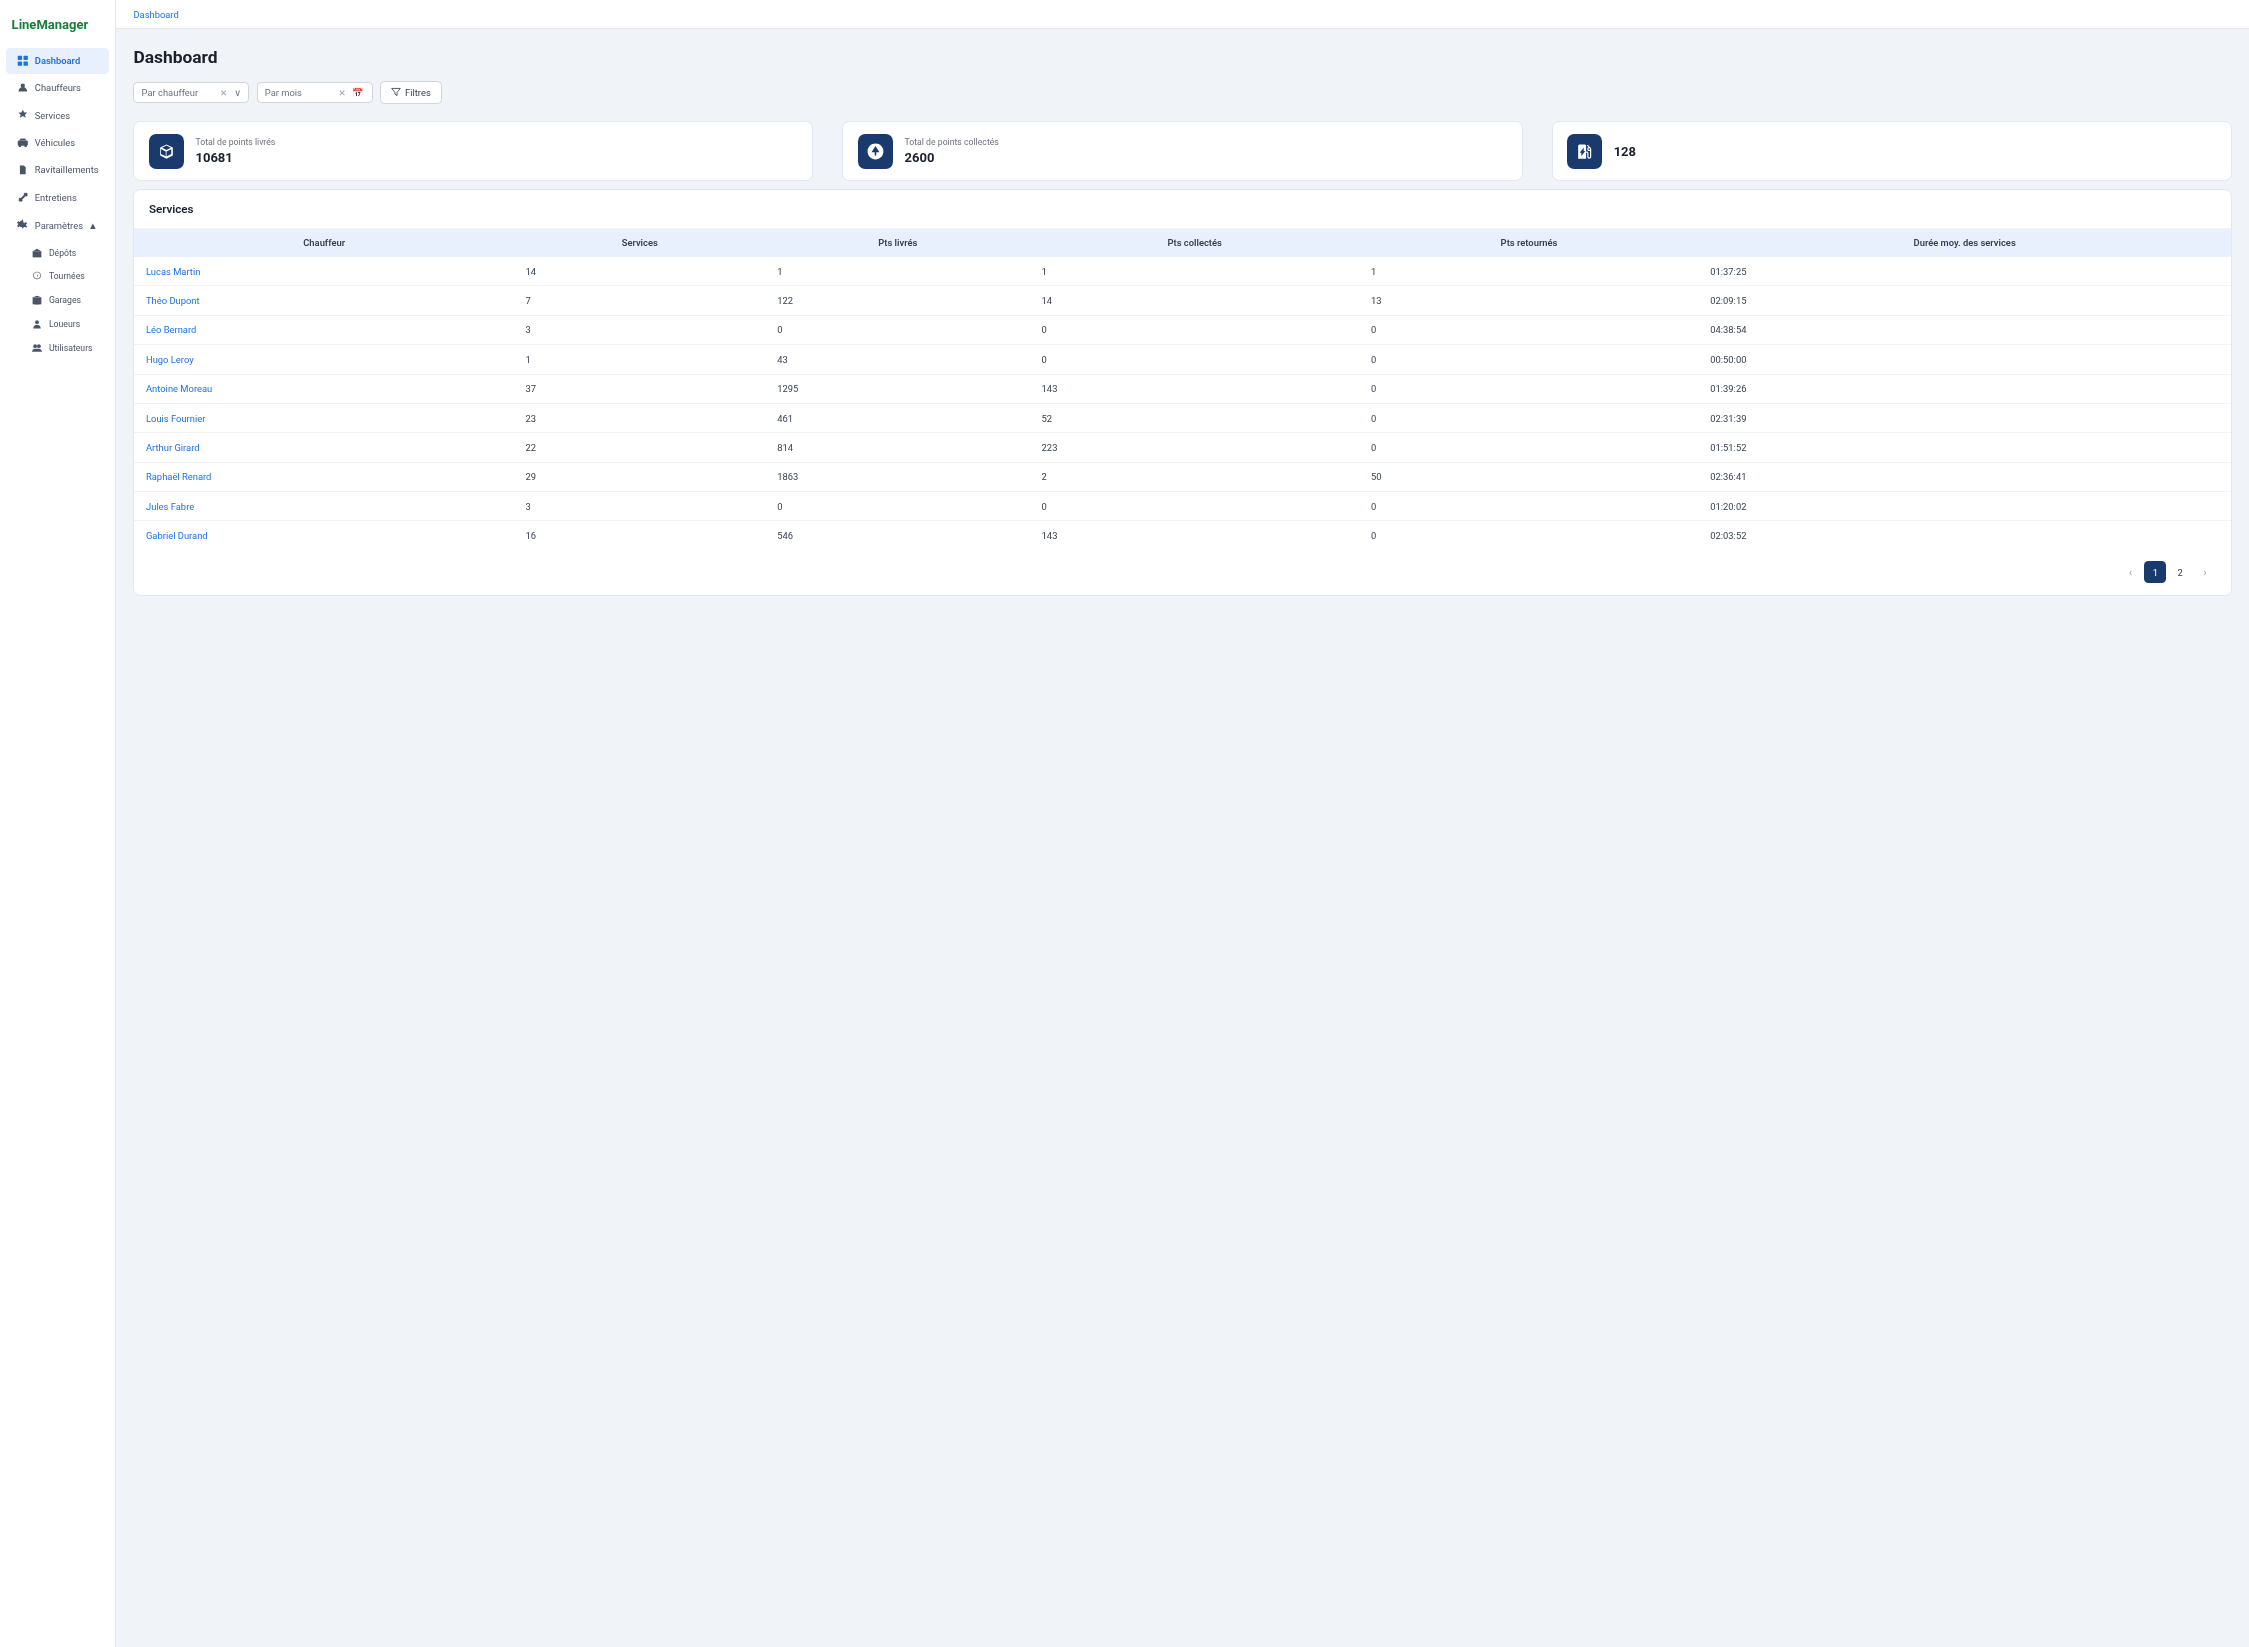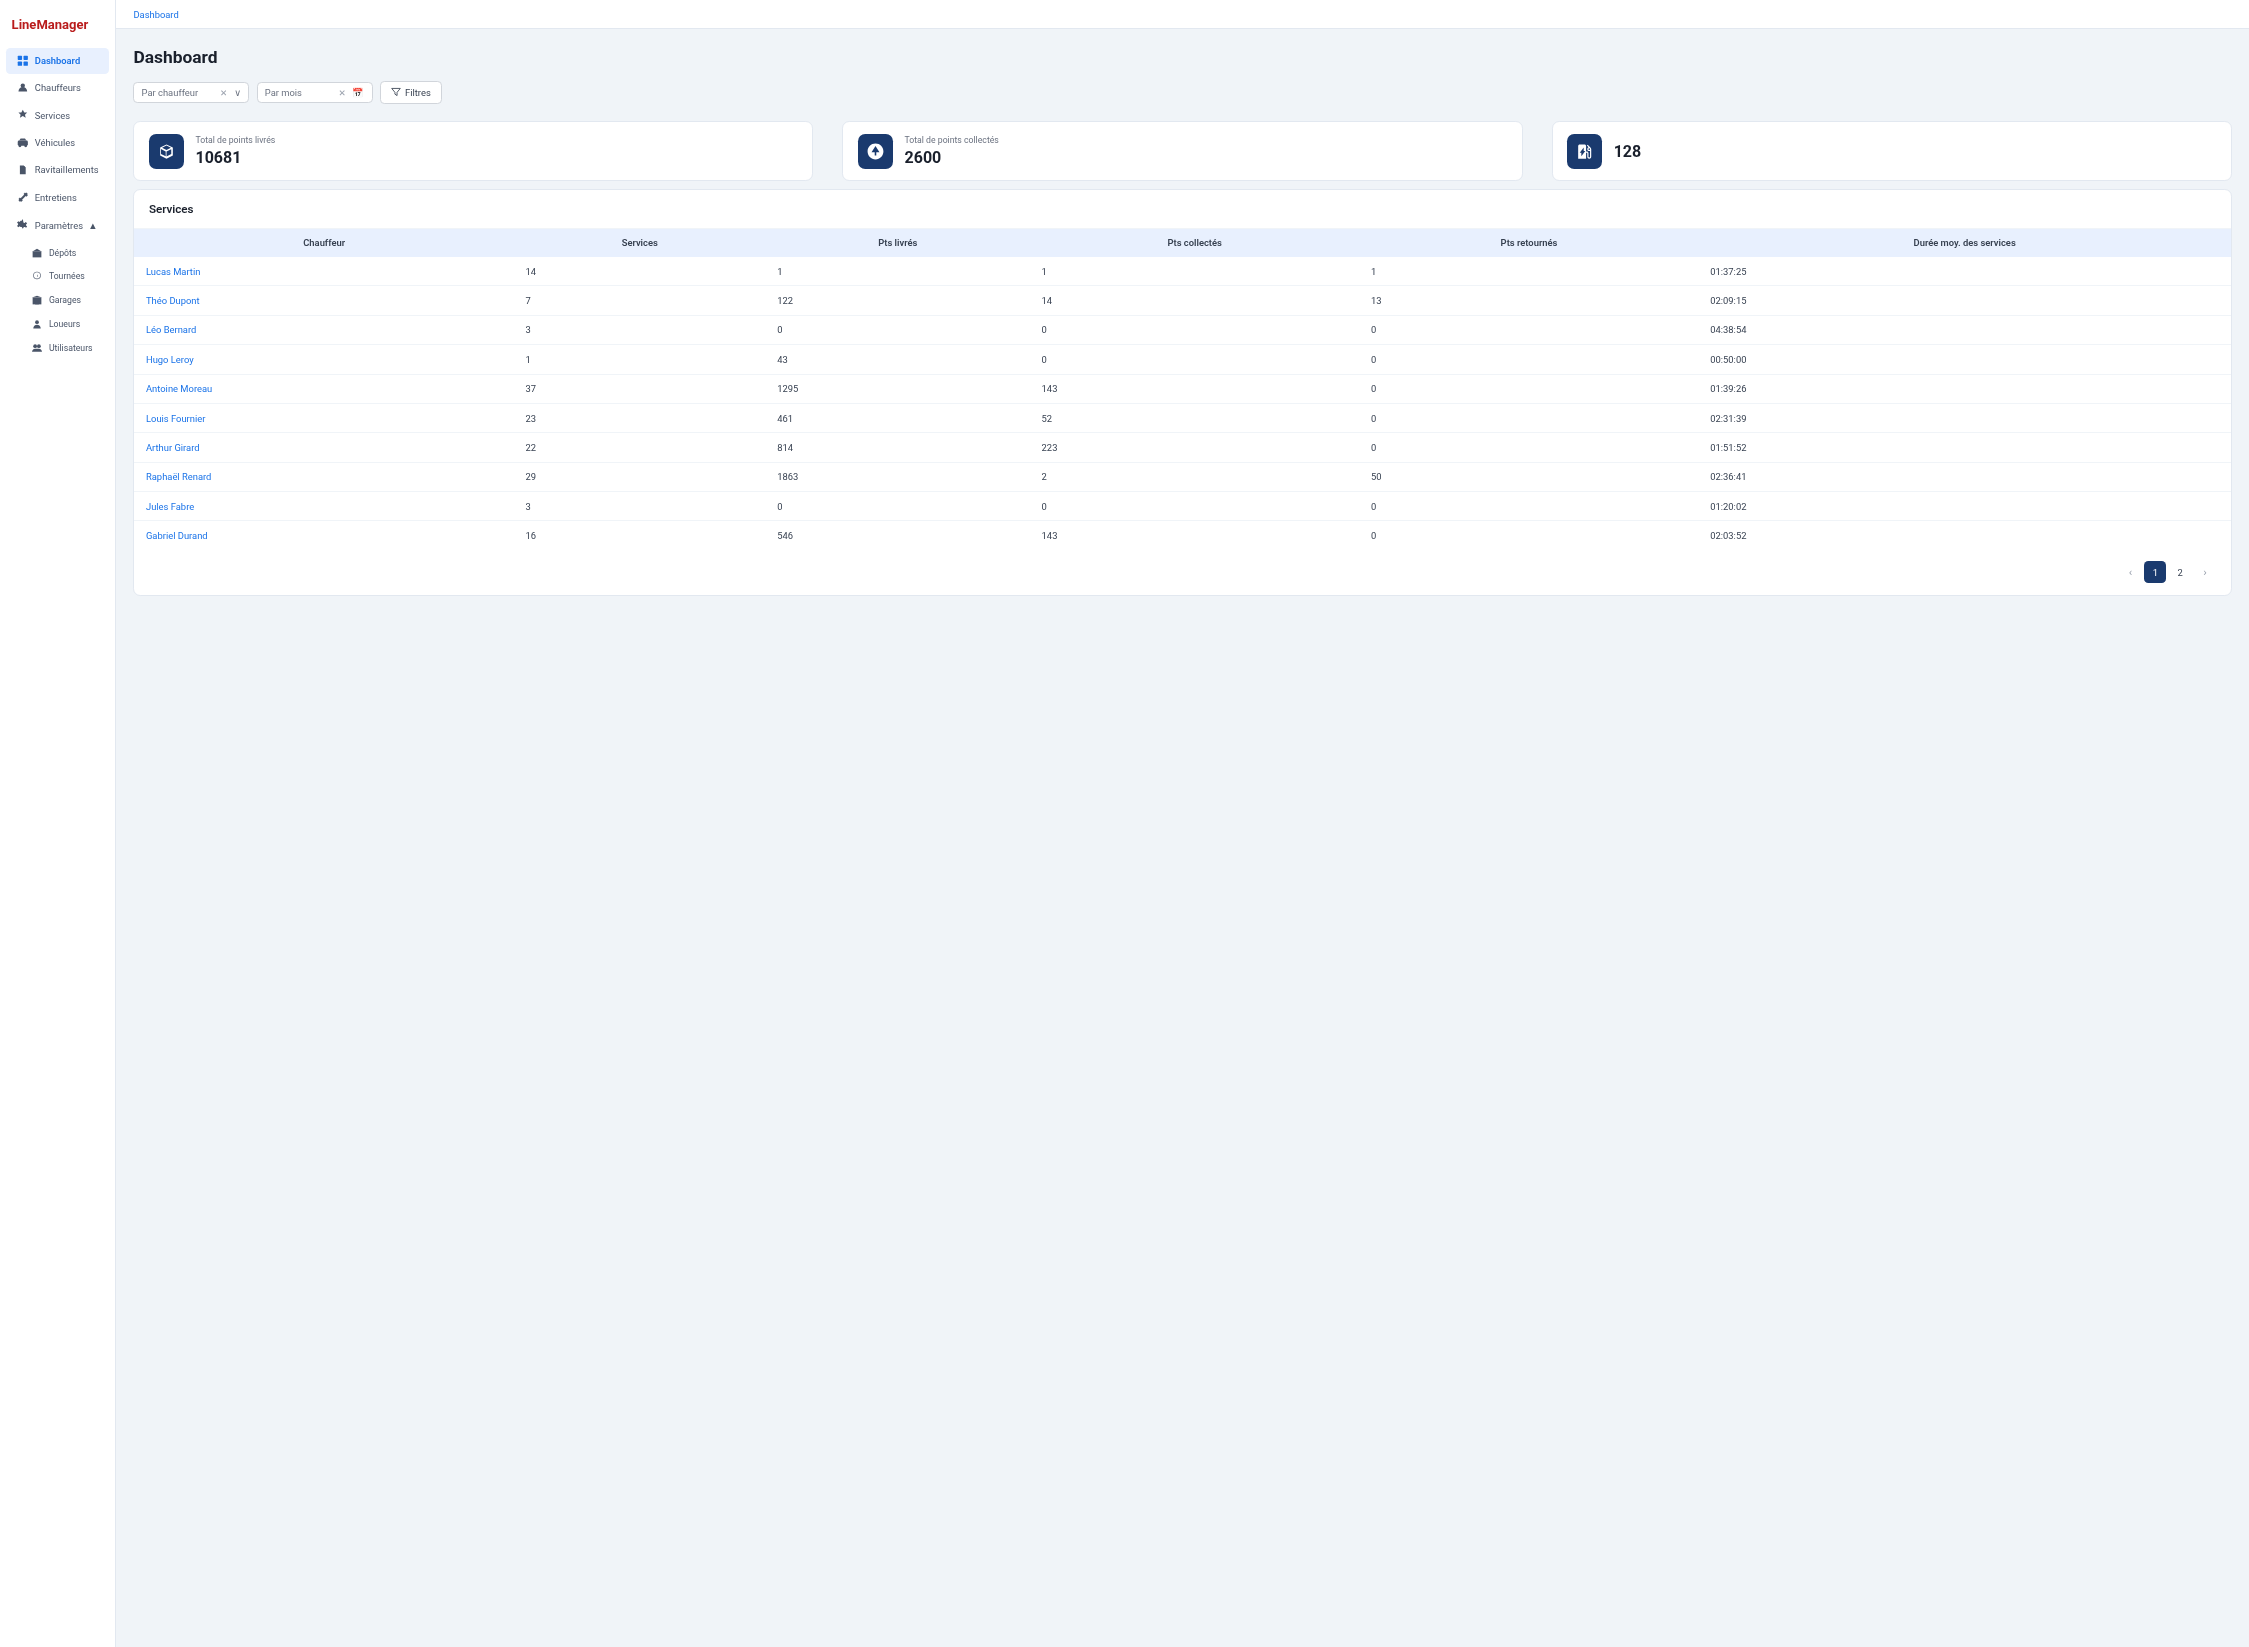--- a/index.html
+++ b/index.html
@@ -1,20 +1,20 @@
 <!DOCTYPE html>
 <html style="font-size:11.6px"><head>
   <meta charset="utf-8">
   <style>
     * { box-sizing: border-box; margin: 0; padding: 0; }
     body { font-family: -apple-system, BlinkMacSystemFont, 'Segoe UI', Roboto, sans-serif; background: #f0f4f8; display: flex; height: 100vh; overflow: hidden; font-size: 10px; }
 
     
     .sidebar { width: 116px; background: #fff; border-right: 0.7px solid #e2e8f0; display: flex; flex-direction: column; padding: 11.6px 0; flex-shrink: 0; }
-    .sidebar-logo { padding: 5.8px 11.6px 14.5px; font-size: 13px; font-weight: 700; color: #b91c1c; }
+    .sidebar-logo { padding: 5.8px 11.6px 14.5px; font-size: 13px; font-weight: 700; color: #15803d; }
     .sidebar-item { display: flex; align-items: center; gap: 5.8px; padding: 7.2px 11.6px; cursor: pointer; color: #4a5568; font-size: 9.4px; border-radius: 4.3px; margin: 0.7px 5.8px; }
     .sidebar-item.active { background: #e8f0fe; color: #1a73e8; font-weight: 600; }
     .sidebar-item .icon { width: 11.6px; height: 11.6px; display: flex; align-items: center; justify-content: center; flex-shrink: 0; }
     .sidebar-sub { padding-left: 17px; }
     .sidebar-sub .sidebar-item { font-size: 8.7px; padding: 5.8px 8.7px; }
     .params-header { display: flex; align-items: center; justify-content: space-between; padding: 7.2px 11.6px; cursor: pointer; color: #4a5568; font-size: 9.4px; margin: 0.7px 5.8px; }
     .params-header .left { display: flex; align-items: center; gap: 5.8px; }
 
     
     .main { flex: 1; display: flex; flex-direction: column; overflow: hidden; }
@@ -30,21 +30,21 @@
     .filter-input .clear-btn { margin-left: auto; color: #9ca3af; cursor: pointer; font-size: 8.7px; }
     .filter-btn { display: flex; align-items: center; gap: 4.3px; border: 0.7px solid #d1d5db; border-radius: 4.3px; padding: 4.3px 10px; background: #fff; color: #374151; font-size: 9.4px; cursor: pointer; }
 
     
     .stats-row { display: flex; gap: 29px; margin-bottom: 8px; }
     .stat-card { background: #fff; border-radius: 7.2px; padding: 11.6px 14.5px; display: flex; align-items: center; gap: 11.6px; flex: 1; border: 0.7px solid #e2e8f0; min-width: 159px; }
     .stat-icon { width: 35px; height: 35px; border-radius: 7.2px; background: #1a3a6e; display: flex; align-items: center; justify-content: center; flex-shrink: 0; }
     .stat-icon svg { width: 19px; height: 19px; fill: #fff; }
     .stat-info { display: flex; flex-direction: column; }
     .stat-label { font-size: 8.7px; color: #6b7280; margin-bottom: 2.9px; }
-    .stat-value { font-size: 16px; font-weight: 700; color: #1a202c; }
+    .stat-value { font-size: 13px; font-weight: 700; color: #1a202c; }
     .stat-card-partial { background: #fff; border-radius: 7.2px; padding: 11.6px 14.5px; display: flex; align-items: center; gap: 11.6px; border: 0.7px solid #e2e8f0; min-width: 58px; }
 
     
     .services-section { background: #fff; border-radius: 7.2px; border: 0.7px solid #e2e8f0; overflow: hidden; }
     .services-title { padding: 11.6px 14.5px; font-size: 11.6px; font-weight: 600; color: #1a202c; border-bottom: 0.7px solid #f0f4f8; }
     .table { width: 100%; border-collapse: collapse; }
     .table thead tr { background: #e8f0fe; }
     .table thead th { padding: 8.7px 11.6px; text-align: center; font-size: 9.4px; font-weight: 600; color: #374151; }
     .table tbody tr { border-bottom: 0.7px solid #f0f4f8; }
     .table tbody tr:last-child { border-bottom: none; }

